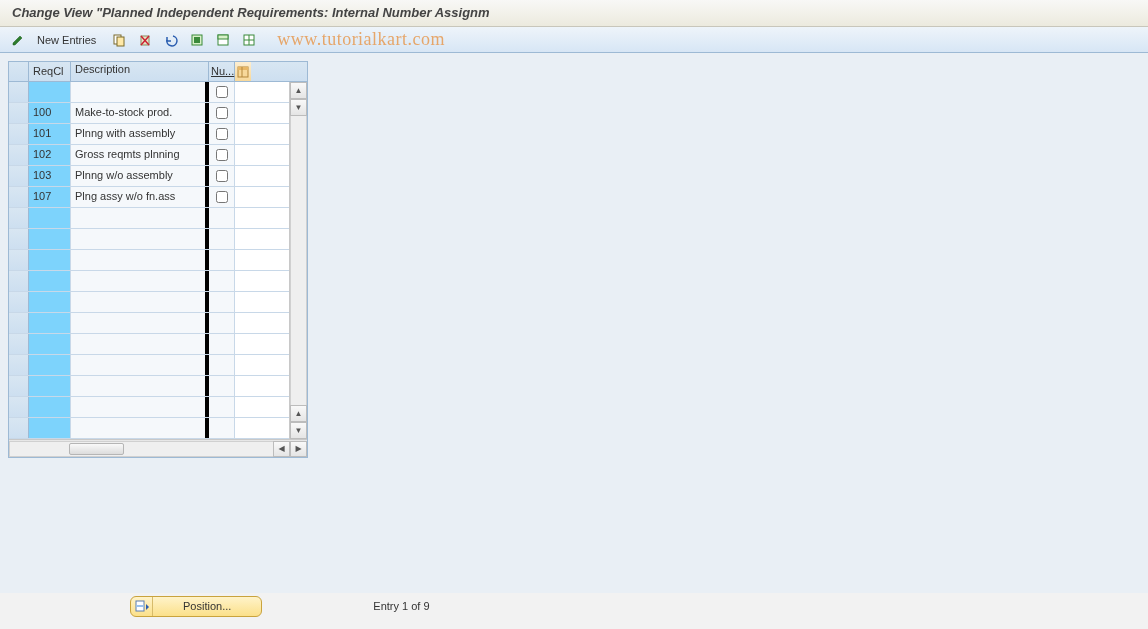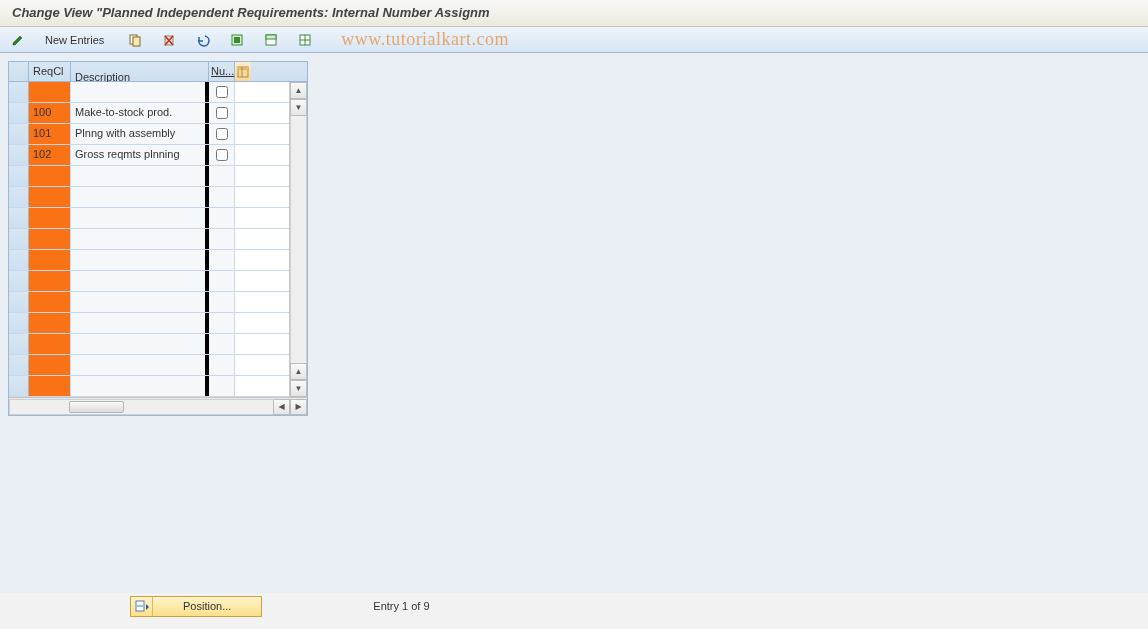--- a/index.html
+++ b/index.html
@@ -20,21 +20,21 @@
     }
     .title-bar span {
       font-size: 13px;
       font-style: italic;
       font-weight: bold;
       color: #444;
     }
     .toolbar {
       display: flex;
       align-items: center;
-      gap: 14px;
+      gap: 6px;
       padding: 3px 8px;
       background: linear-gradient(#eef4fa,#d7e6f5);
       border-bottom: 1px solid #9db9d4;
       height: 26px;
     }
     .tb-btn {
       width: 20px; height: 20px;
       display: flex; align-items: center; justify-content: center;
       border: 1px solid transparent;
       border-radius: 2px;
@@ -72,40 +72,40 @@
     }
     .grid-header {
       display:flex;
       background: linear-gradient(#d8e6f2,#cddff0);
       border-bottom:1px solid #9db9d4;
       height:20px;
       font-size:11px;
     }
     .sel-col { width:20px; border-right:1px solid #9db9d4; background:linear-gradient(#d8e6f2,#cddff0);}
     .col-reqcl { width:42px; border-right:1px solid #9db9d4; padding:3px 4px;}
-    .col-desc  { width:138px; border-right:1px solid #9db9d4; padding:9px 4px;}
+    .col-desc  { width:138px; border-right:1px solid #9db9d4; padding:1px 4px;}
     .col-nu    { width:26px; border-right:1px solid #9db9d4; padding:3px 2px;text-decoration:underline;}
     .config-btn {
       width:16px; display:flex;align-items:center;justify-content:center;
       background:linear-gradient(#fdeed0,#f7d89a); border-left:0;
     }
     .grid-body { display:flex; }
     .rows { flex:1; }
     .row {
       display:flex; height:21px;
       border-bottom:1px solid #c8d8e8;
     }
     .row .sel-col{
       background:linear-gradient(#d8e6f2,#cddff0);
       border-right:1px solid #9db9d4;
       cursor:pointer;
     }
     .row .cell-reqcl {
       width:42px; border-right:1px solid #c8d8e8;
-      background:#f97316; padding:3px 4px; font-size:11px;
+      background:#7dd3fc; padding:3px 4px; font-size:11px;
     }
     .row .cell-desc {
       width:138px; border-right:4px solid #000000;
       background:#f5f8fb; padding:3px 4px; font-size:11px;
       white-space:nowrap; overflow:hidden;
     }
     .row .cell-nu {
       width:26px; border-right:1px solid #c8d8e8;
       background:#f5f8fb; display:flex; align-items:center; justify-content:center;
     }
@@ -144,21 +144,21 @@
       height:26px;
       display:flex;
       align-items:center;
     }
     .position-btn {
       margin-left:130px;
       display:flex; align-items:center;
       height:21px;
       background:linear-gradient(#fff3c9,#fbe08a);
       border:1px solid #c9a33d;
-      border-radius:0;
+      border-radius:6px;
       cursor:pointer;
       font-size:11px;
       padding-right:30px;
     }
     .position-btn .icon {
       width:22px;height:19px;
       border-right:1px solid #d7bb6a;
       display:flex;align-items:center;justify-content:center;
       margin-right:30px;
     }
@@ -270,20 +270,36 @@
           <div class="row">
             <div class="sel-col"></div>
             <div class="cell-reqcl">102</div>
             <div class="cell-desc">Gross reqmts plnning</div>
             <div class="cell-nu">
               <input type="checkbox" style="">
             </div>
           </div>
           <div class="row">
             <div class="sel-col"></div>
+            <div class="cell-reqcl">103</div>
+            <div class="cell-desc">Plnng w/o assembly</div>
+            <div class="cell-nu">
+              <input type="checkbox" style="">
+            </div>
+          </div>
+          <div class="row">
+            <div class="sel-col"></div>
+            <div class="cell-reqcl">107</div>
+            <div class="cell-desc">Plng assy w/o fn.ass</div>
+            <div class="cell-nu">
+              <input type="checkbox" style="">
+            </div>
+          </div>
+          <div class="row">
+            <div class="sel-col"></div>
             <div class="cell-reqcl"></div>
             <div class="cell-desc"></div>
             <div class="cell-nu"></div>
           </div>
           <div class="row">
             <div class="sel-col"></div>
             <div class="cell-reqcl"></div>
             <div class="cell-desc"></div>
             <div class="cell-nu"></div>
           </div>

